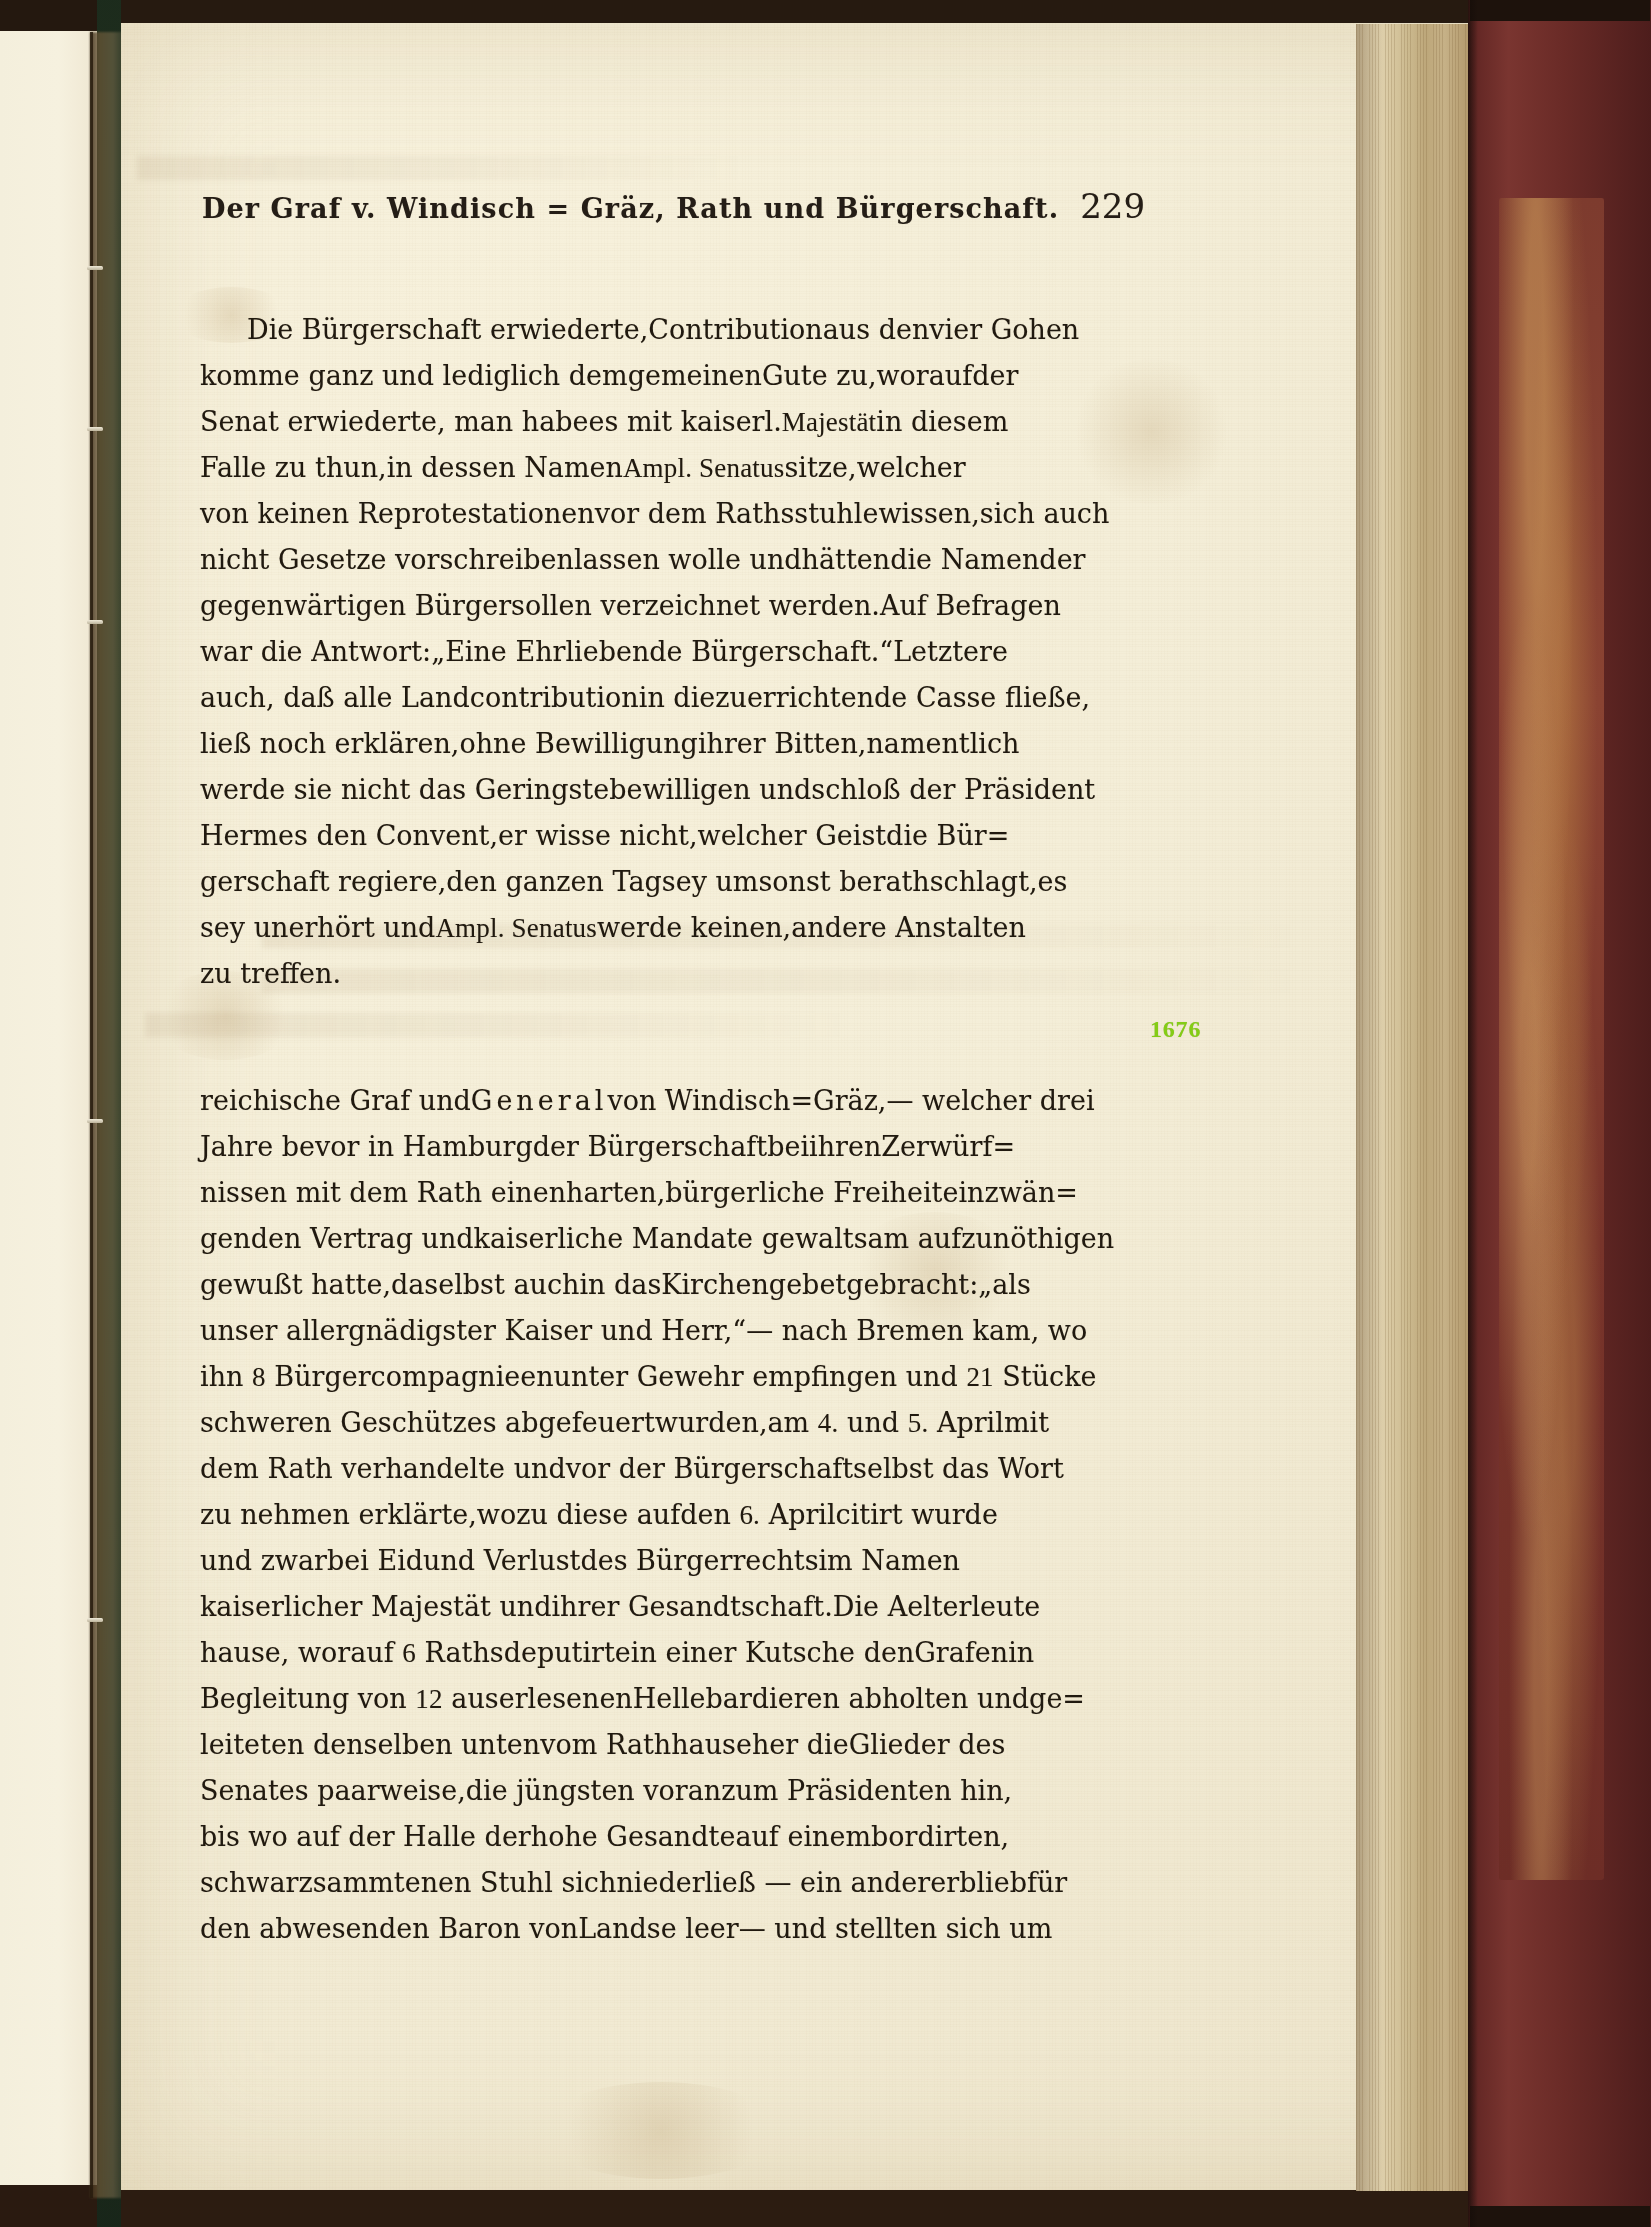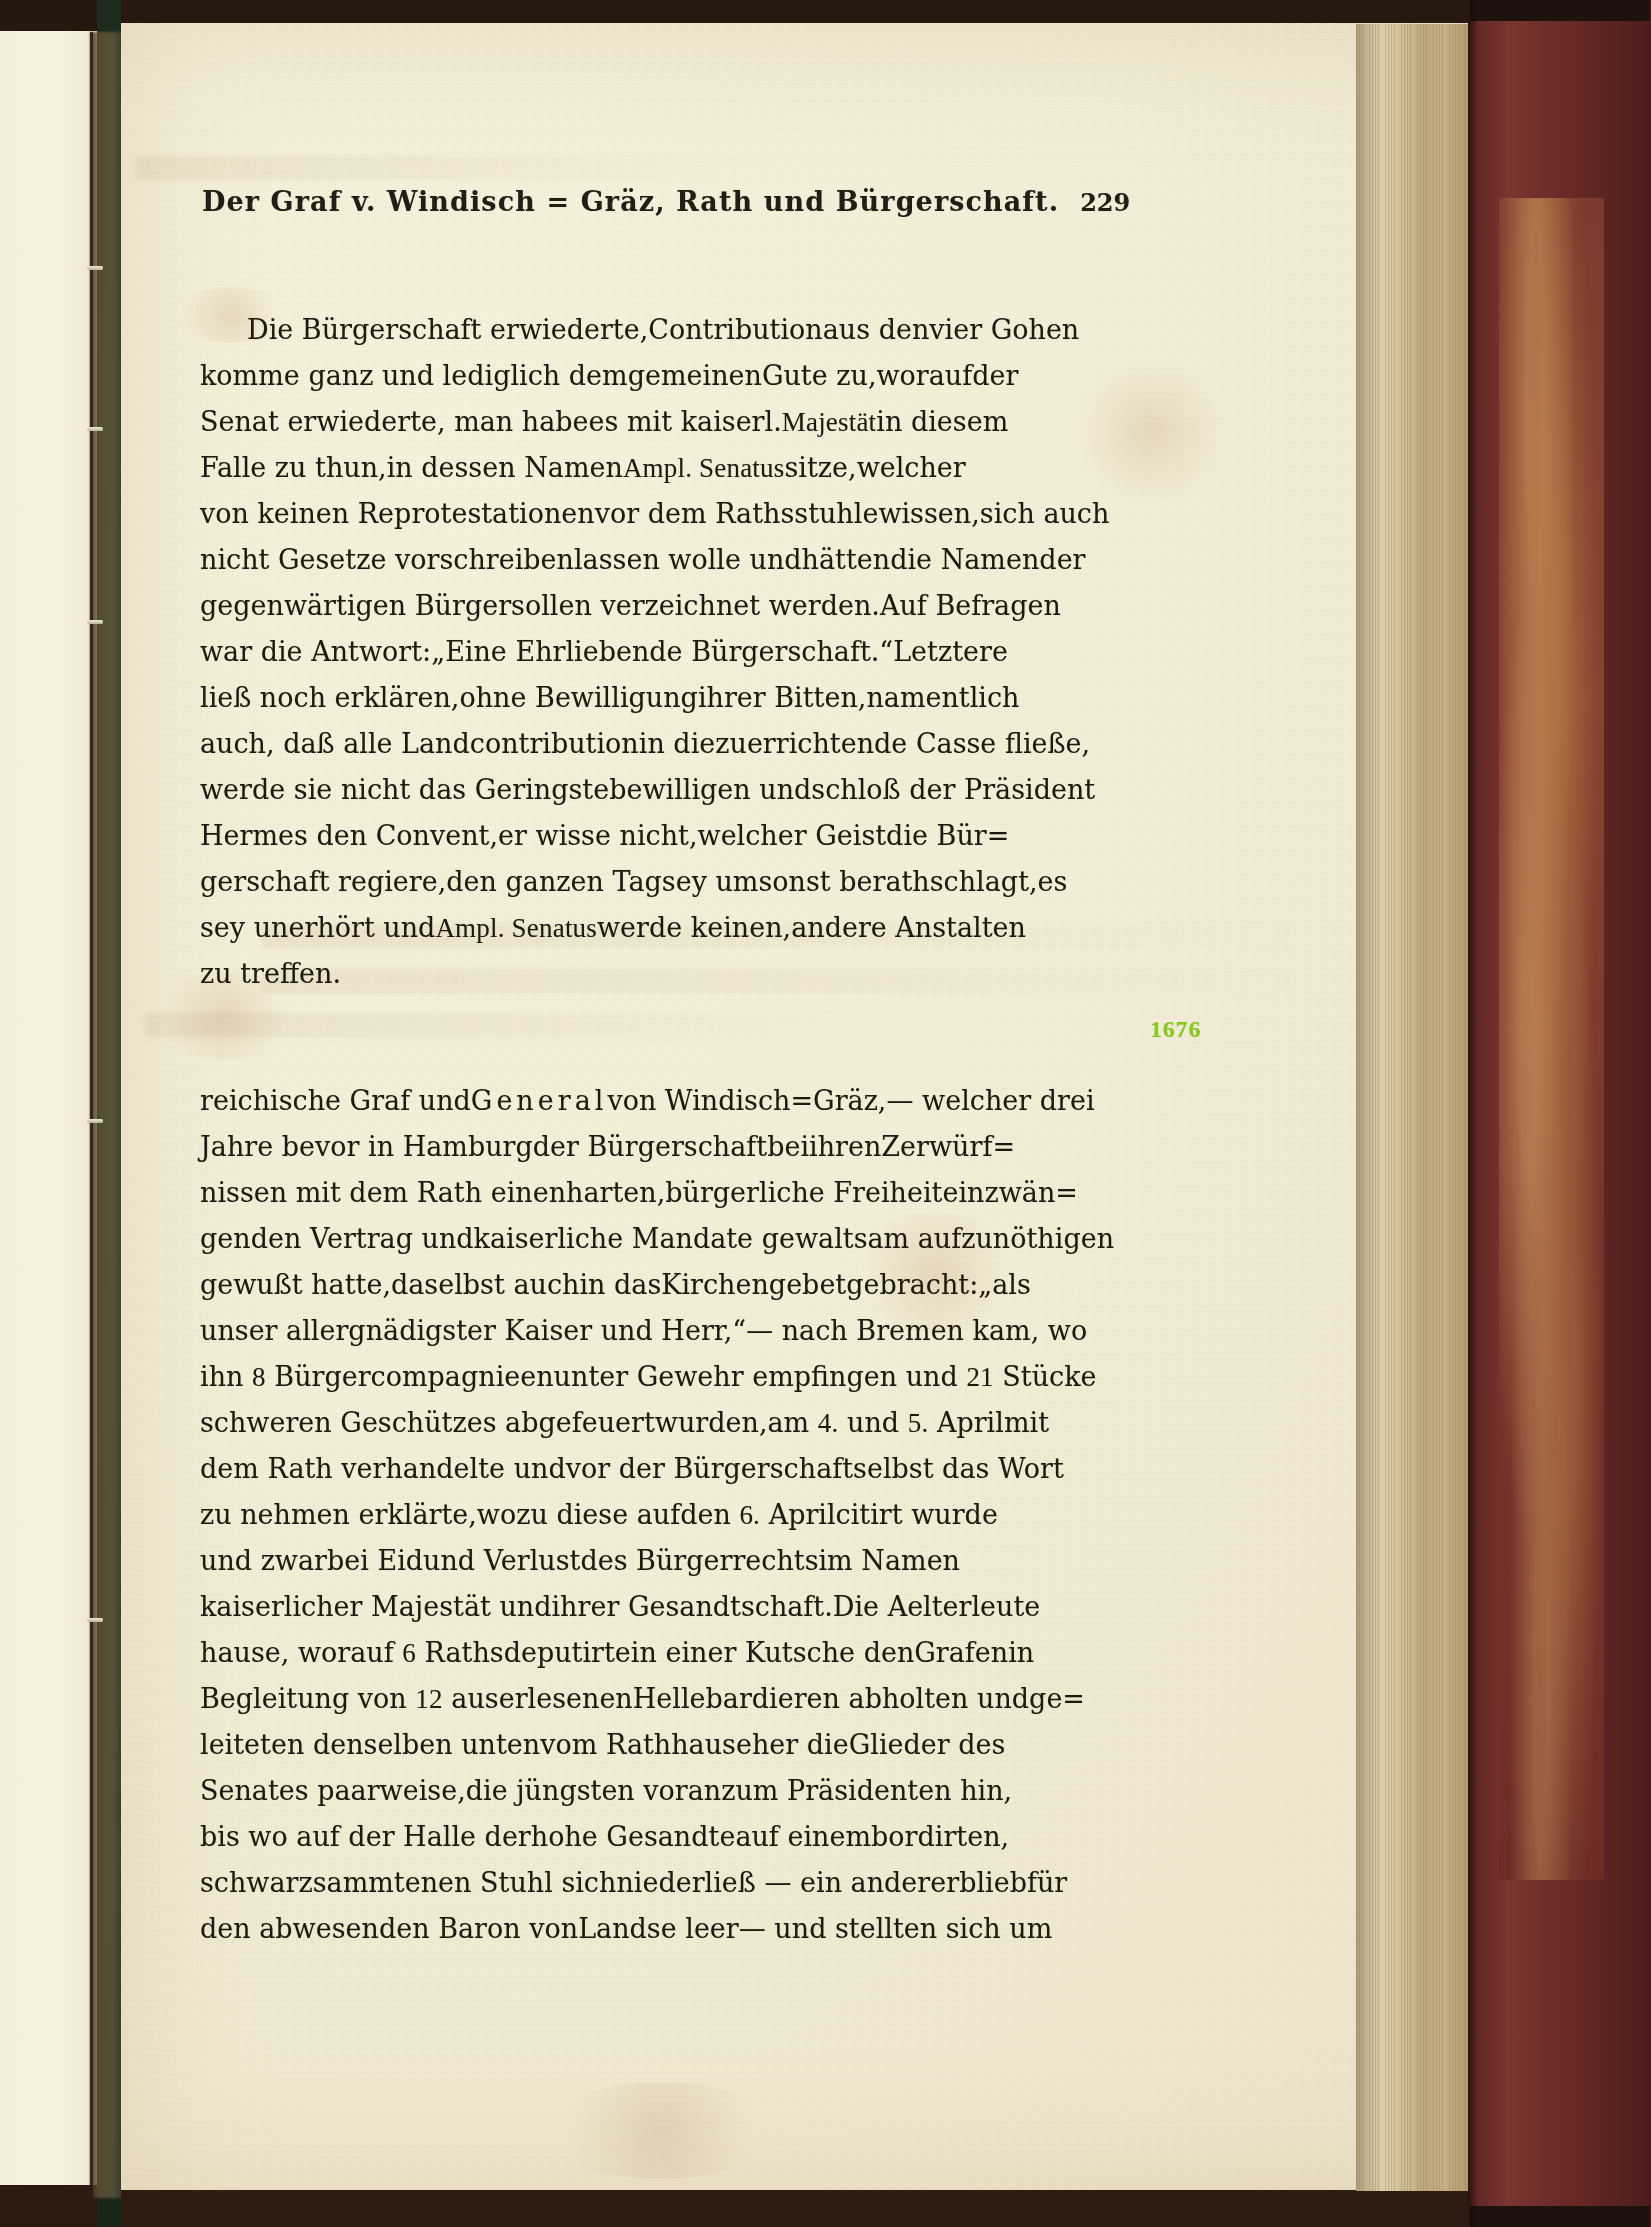--- a/index.html
+++ b/index.html
@@ -144,24 +144,24 @@
     font-family:"DejaVu Serif",serif;
     font-weight:bold;
     font-size:27px;
     letter-spacing:0.5px;
     color:#241d16;
     white-space:nowrap;
   }
   .running-head .rh-title{ letter-spacing:1.1px; }
   .running-head .rh-folio{
     font-family:"DejaVu Serif",serif;
-    font-weight:bold;
+    font-weight:normal;
     letter-spacing:0;
     margin-left:21px;
-    font-size:24px;
+    font-size:34px;
   }
 
   .para{
     position:absolute;left:79px;width:1045px;
     color:#20190f;
     font-family:"DejaVu Serif",serif;
     font-size:27px;
     line-height:46px;
     text-align:justify;
     margin-top:48px;
@@ -244,22 +244,22 @@
 
       <div class="para" id="p1">
         <span class="line line-j"><span class="ind"></span><span>Die Bürgerschaft erwiederte,</span><span>Contribution</span><span>aus den</span><span>vier Gohen</span></span>
         <span class="line line-j"><span>komme ganz und lediglich dem</span><span>gemeinen</span><span>Gute zu,</span><span>worauf</span><span>der</span></span>
         <span class="line line-j"><span>Senat erwiederte, man habe</span><span>es mit kaiserl.</span><span class="rom">Majestät</span><span>in diesem</span></span>
         <span class="line line-j"><span>Falle zu thun,</span><span>in dessen Namen</span><span class="rom">Ampl. Senatus</span><span>sitze,</span><span>welcher</span></span>
         <span class="line line-j"><span>von keinen Reprotestationen</span><span>vor dem Rathsstuhle</span><span>wissen,</span><span>sich auch</span></span>
         <span class="line line-j"><span>nicht Gesetze vorschreiben</span><span>lassen wolle und</span><span>hätten</span><span>die Namen</span><span>der</span></span>
         <span class="line line-j"><span>gegenwärtigen Bürger</span><span>sollen verzeichnet werden.</span><span>Auf Befragen</span></span>
         <span class="line line-j"><span>war die Antwort:</span><span>„Eine Ehrliebende Bürgerschaft.“</span><span>Letztere</span></span>
+        <span class="line line-j"><span>auch, daß alle Landcontribution</span><span>in die</span><span>zu</span><span>errichtende Casse fließe,</span></span>
         <span class="line line-j"><span>ließ noch erklären,</span><span>ohne Bewilligung</span><span>ihrer Bitten,</span><span>namentlich</span></span>
-        <span class="line line-j"><span>auch, daß alle Landcontribution</span><span>in die</span><span>zu</span><span>errichtende Casse fließe,</span></span>
         <span class="line line-j"><span>werde sie nicht das Geringste</span><span>bewilligen und</span><span>schloß der Präsident</span></span>
         <span class="line line-j"><span>Hermes den Convent,</span><span>er wisse nicht,</span><span>welcher Geist</span><span>die Bür=</span></span>
         <span class="line line-j"><span>gerschaft regiere,</span><span>den ganzen Tag</span><span>sey umsonst berathschlagt,</span><span>es</span></span>
         <span class="line line-j"><span>sey unerhört und</span><span class="rom">Ampl. Senatus</span><span>werde keinen,</span><span>andere Anstalten</span></span>
         <span class="line">zu treffen.</span>
       </div>
 
       <div class="para" id="p2">
         <span class="line line-j"><span>reichische Graf und</span><span class="sp">General</span><span>von Windisch=Gräz,</span><span>— welcher drei</span></span>
         <span class="line line-j"><span>Jahre bevor in Hamburg</span><span>der Bürgerschaft</span><span>bei</span><span>ihren</span><span>Zerwürf=</span></span>

